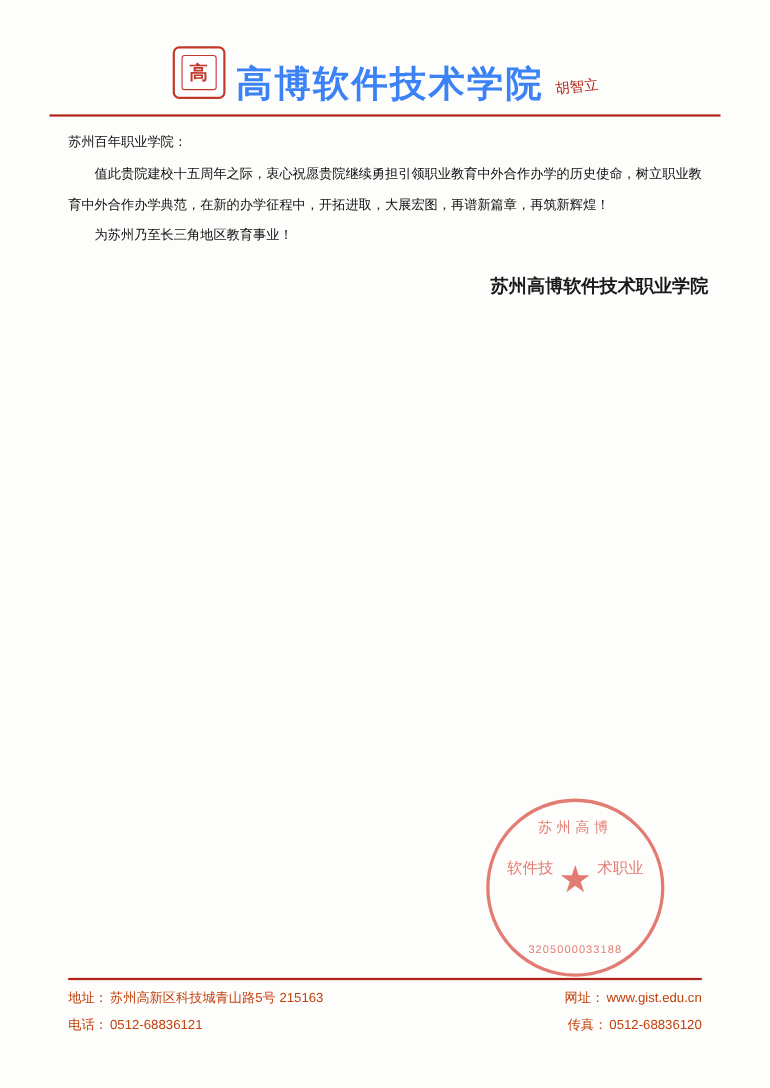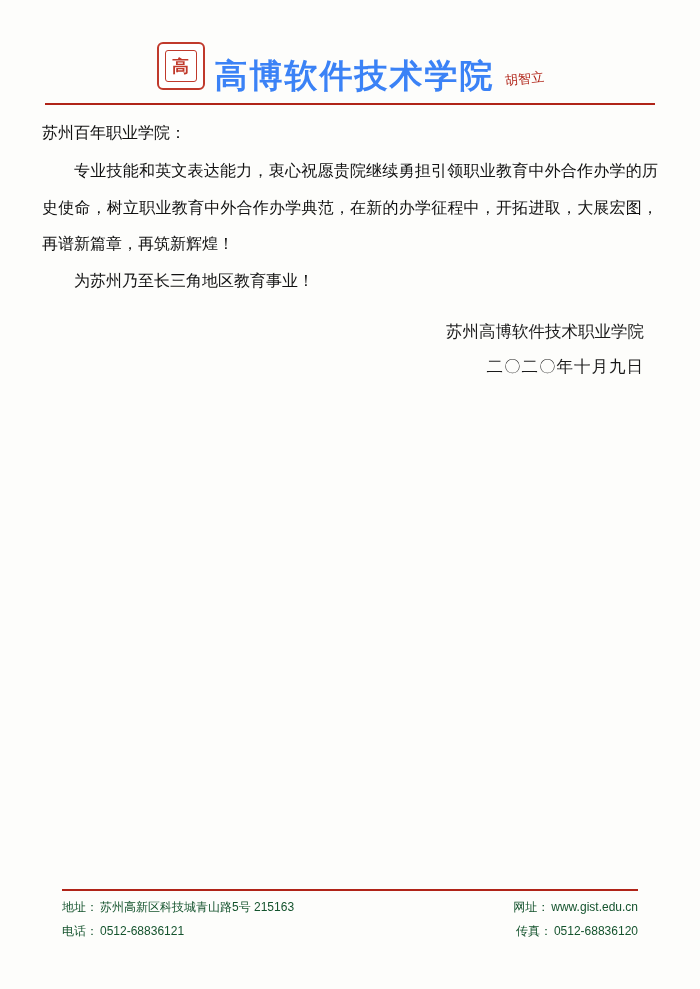--- a/index.html
+++ b/index.html
@@ -106,22 +106,22 @@
   .doc-title {
     text-align: center;
     font-size: 30px;
     font-weight: bold;
     letter-spacing: 14px;
     margin: 44px 0 26px 0;
     color: #111;
     font-family: "DejaVu Serif", "Liberation Serif", serif;
   }
   .content {
-    padding: 0 42px;
-    font-size: 16px;
+    padding: 0 62px;
+    font-size: 12px;
     line-height: 2.28;
     color: #111;
     text-align: justify;
     font-family: "DejaVu Serif", "Liberation Serif", serif;
   }
   .salutation {
     margin: 0 0 2px 0;
   }
   .para {
     margin: 0;
@@ -130,20 +130,21 @@
 
   
   .signature {
     margin-top: 16px;
     padding-right: 56px;
     text-align: right;
     font-size: 16.5px;
     line-height: 2.1;
     position: relative;
     font-family: "DejaVu Serif", "Liberation Serif", serif;
+    font-weight: bold;
   }
   .sig-date {
     letter-spacing: 1px;
   }
 
   
   .stamp {
     position: absolute;
     right: 96px;
     top: 726px;
@@ -192,21 +193,21 @@
   .stamp-arc-left { left: 16px; top: 52px; }
   .stamp-arc-right { right: 16px; top: 52px; }
 
   
   .footer {
     position: absolute;
     left: 62px;
     right: 62px;
     bottom: 42px;
     font-size: 12px;
-    color: #14532d;
+    color: #c2410c;
     font-family: "Liberation Sans", sans-serif;
   }
   .footer-rule {
     height: 1.6px;
     background: #b02418;
     margin-bottom: 8px;
   }
   .footer-row {
     display: flex;
     justify-content: space-between;
@@ -231,29 +232,35 @@
         <div class="lh-cn">高博软件技术学院</div>
         <div class="lh-sig">胡智立</div>
       </div>
     </div>
     <div class="lh-rule"></div>
   </div>
 
 
   <div class="content">
     <p class="salutation">苏州百年职业学院：</p>
-    <p class="para">专业技能和英文表达能力，衷心祝愿贵院继续勇担引领职业教育中外合作办学的历史使命，树立职业教育中外合作办学典范，在新的办学征程中，开拓进取，大展宏图，再谱新篇章，再筑新辉煌！</p>
+    <p class="para">值此贵院建校十五周年之际，衷心祝愿贵院继续勇担引领职业教育中外合作办学的历史使命，树立职业教育中外合作办学典范，在新的办学征程中，开拓进取，大展宏图，再谱新篇章，再筑新辉煌！</p>
     <p class="para">为苏州乃至长三角地区教育事业！</p>
   </div>
 
   <div class="signature">
     <div>苏州高博软件技术职业学院</div>
-    <div class="sig-date">二〇二〇年十月九日</div>
-  </div>
-
+  </div>
+
+  <div class="stamp">
+    <div class="stamp-text-top">苏州高博</div>
+    <div class="stamp-arc-left">软件技</div>
+    <div class="stamp-arc-right">术职业</div>
+    <div class="stamp-inner-star">★</div>
+    <div class="stamp-text-bottom">3205000033188</div>
+  </div>
 
   <div class="footer">
     <div class="footer-rule"></div>
     <div class="footer-row">
       <div class="footer-left">
         <span class="footer-label">地址：</span><span>苏州高新区科技城青山路5号  215163</span>
       </div>
       <div class="footer-right">
         <span class="footer-label">网址：</span><span>www.gist.edu.cn</span>
       </div>

